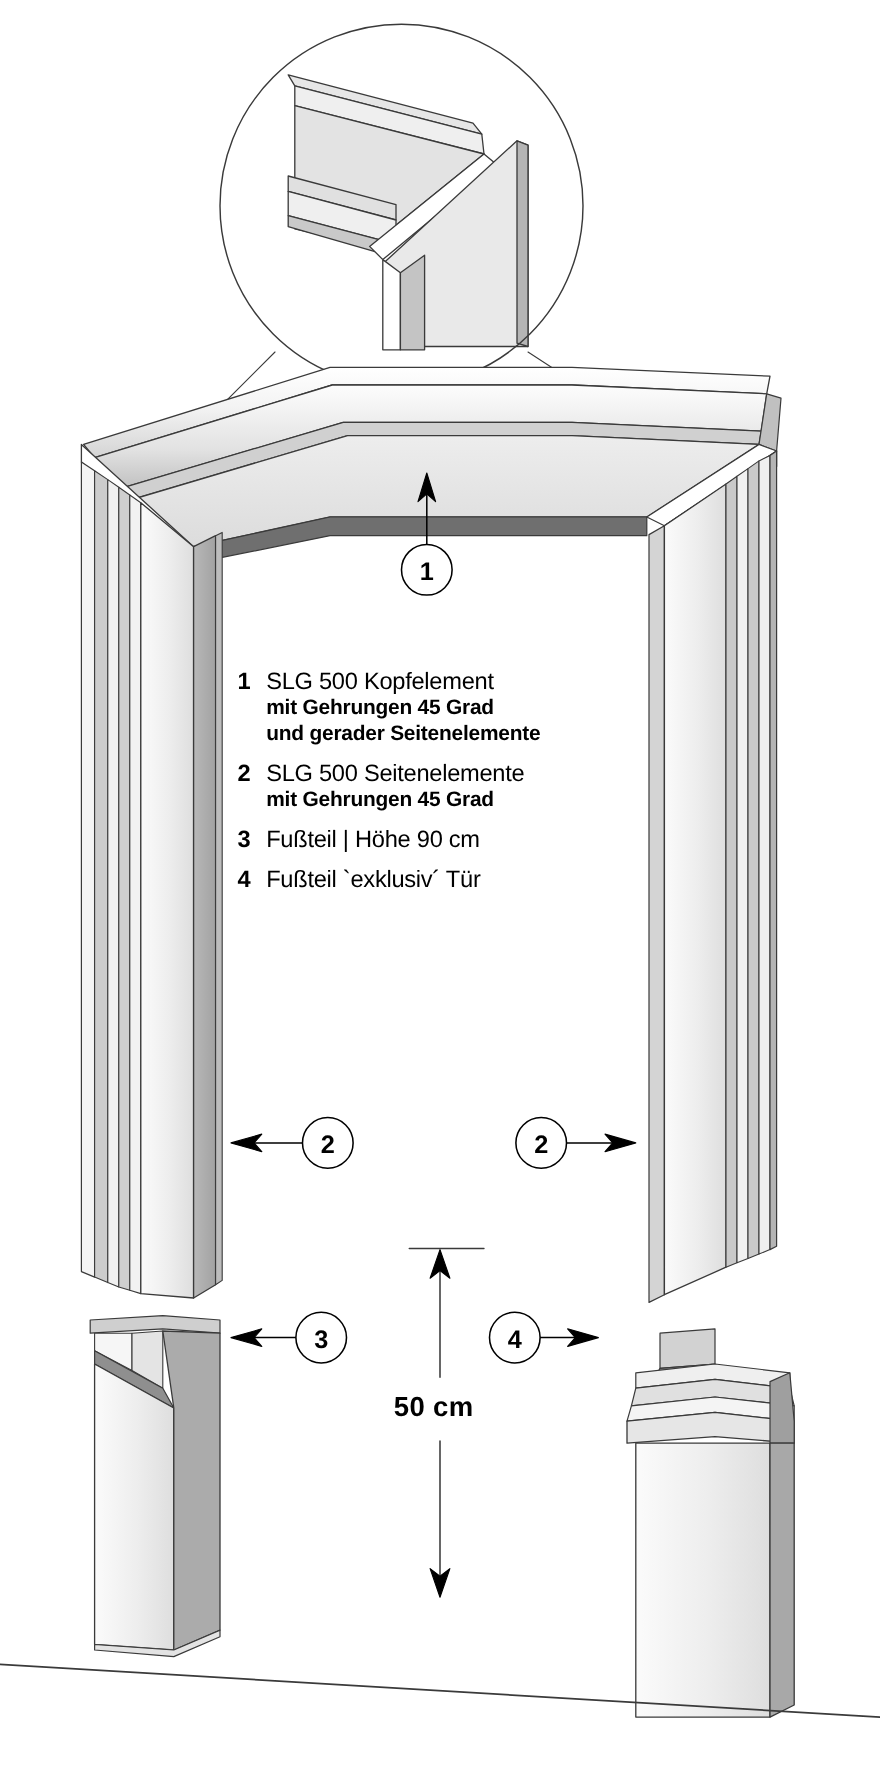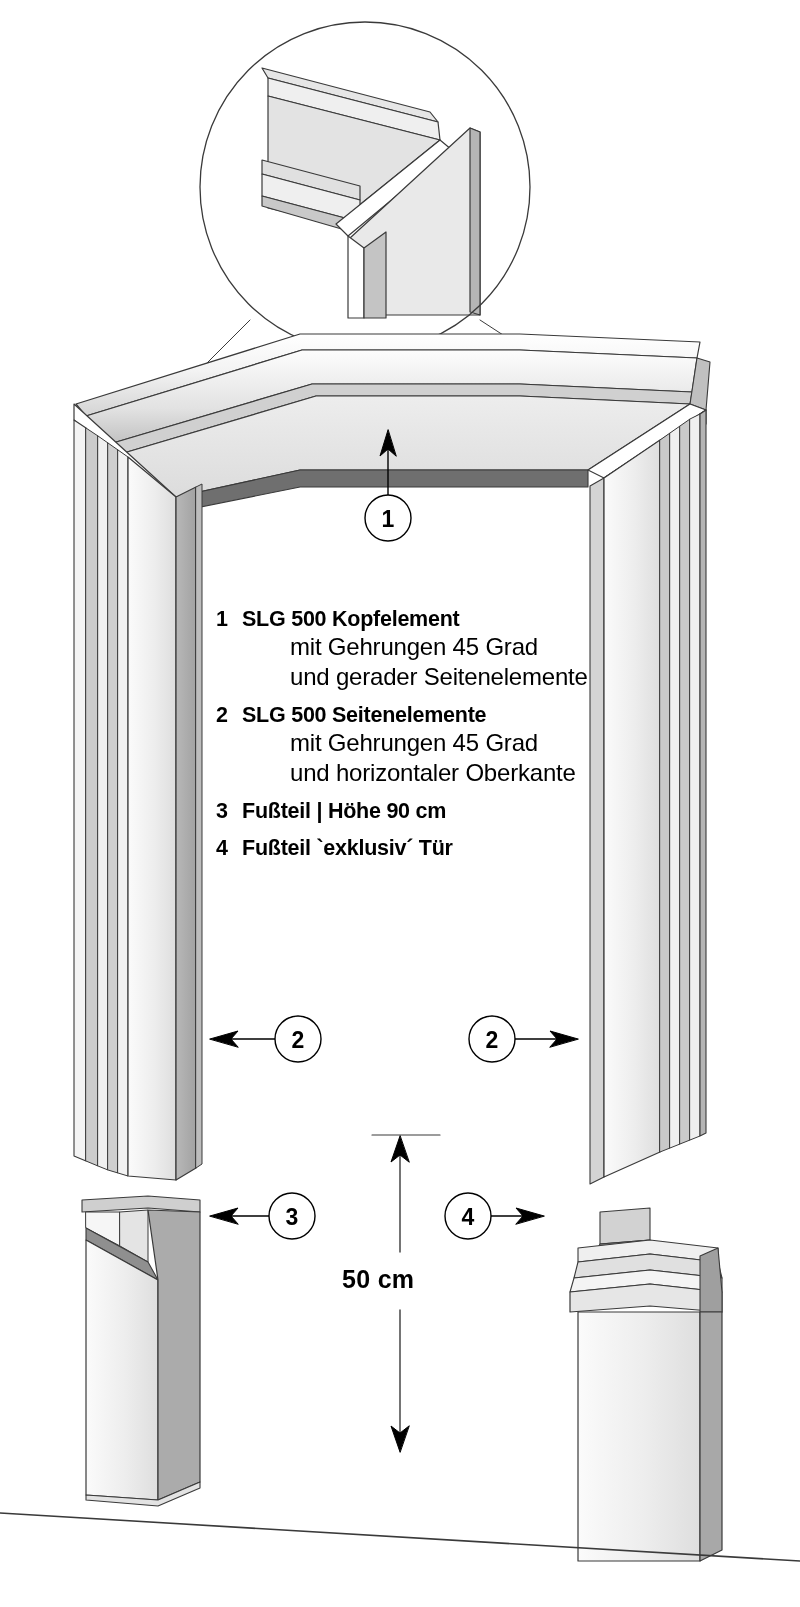--- a/index.html
+++ b/index.html
@@ -46,32 +46,31 @@
     flex: 0 0 26px;
     font-size: 21.5px;
     font-weight: bold;
     letter-spacing: -0.2px;
   }
   .legend-body {
     flex: 1 1 auto;
   }
   .legend-title {
     font-size: 21.5px;
-    font-weight: bold;
+    font-weight: normal;
     letter-spacing: -0.25px;
     white-space: nowrap;
     line-height: 1.22;
   }
   .legend-sub {
-    font-size: 24px;
-    font-weight: normal;
+    font-size: 19px;
+    font-weight: bold;
     letter-spacing: -0.2px;
     white-space: nowrap;
     line-height: 1.25;
-    margin-left: 48px;
   }
   .dim-label {
     position: absolute;
     font-size: 25px;
     font-weight: bold;
     letter-spacing: 0.3px;
   }
 </style>
 </head>
 <body>
@@ -276,21 +275,20 @@
         </span>
       </div>
     </div>
 
     <div class="legend-item">
       <div class="legend-row">
         <span class="legend-num">2</span>
         <span class="legend-body">
           <span class="legend-title">SLG 500 Seitenelemente</span>
           <div class="legend-sub">mit Gehrungen 45 Grad</div>
-          <div class="legend-sub">und horizontaler Oberkante</div>
         </span>
       </div>
     </div>
 
     <div class="legend-item">
       <div class="legend-row">
         <span class="legend-num">3</span>
         <span class="legend-body">
           <span class="legend-title">Fußteil</span><span class="legend-title reg"> |  Höhe 90 cm</span>
         </span>
@@ -300,15 +298,15 @@
     <div class="legend-item">
       <div class="legend-row">
         <span class="legend-num">4</span>
         <span class="legend-body">
           <span class="legend-title">Fußteil `exklusiv´ Tür</span>
         </span>
       </div>
     </div>
   </div>
 
-  <div class="dim-label" style="left:342px; top:1265px;">50 cm</div>
+  <div class="dim-label" style="left:358px; top:1265px;">50 cm</div>
 
 </div>
 
 </body></html>

